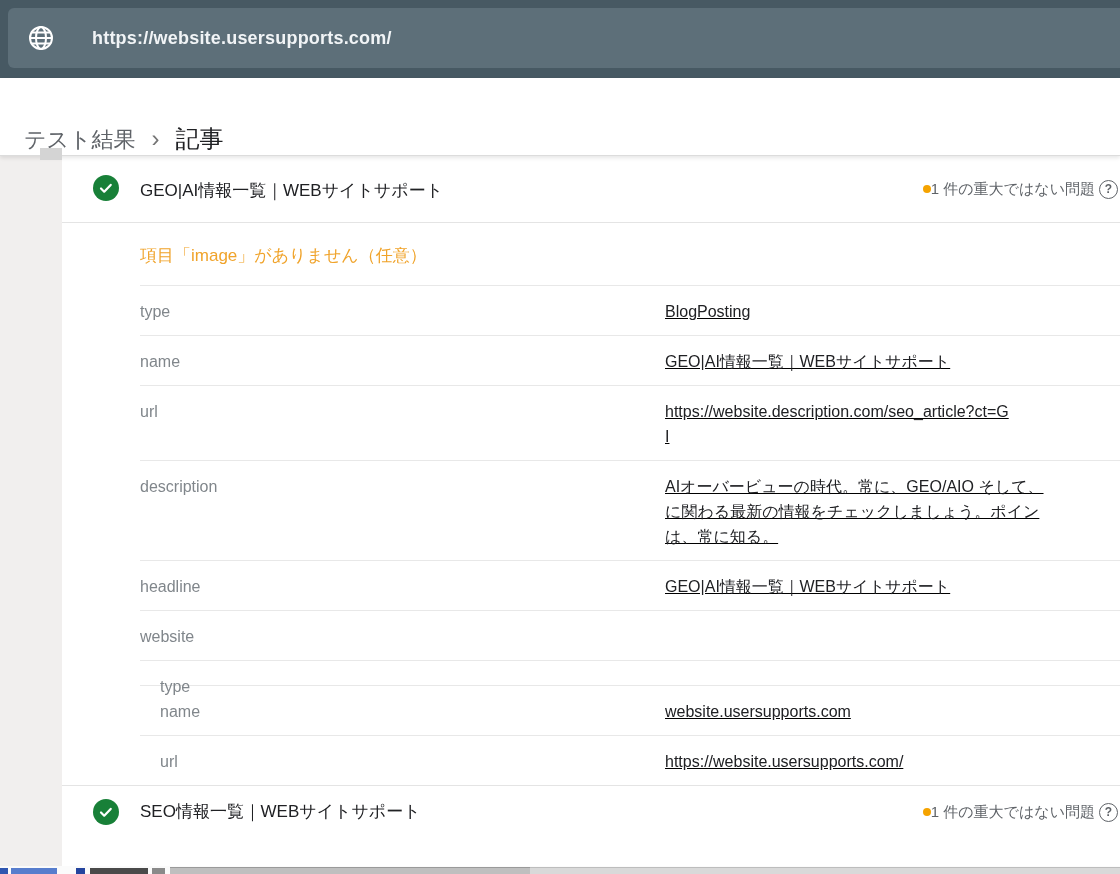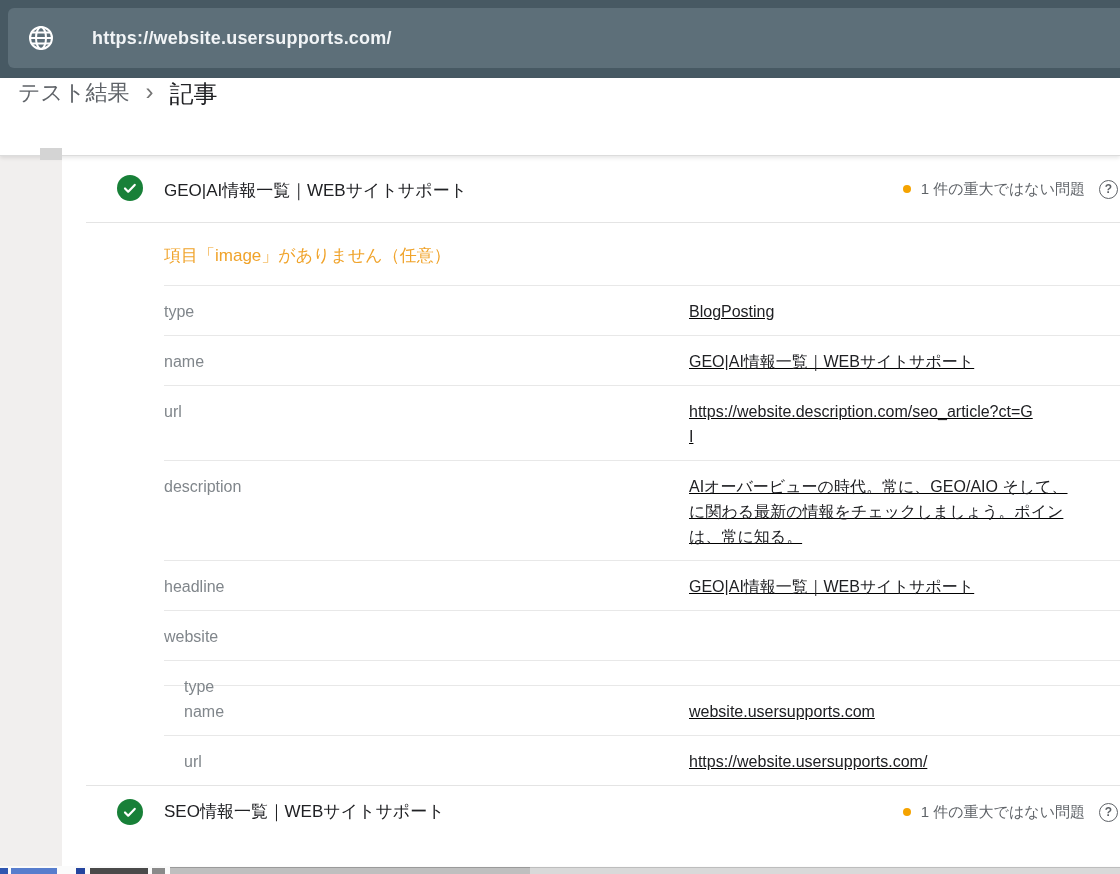--- a/index.html
+++ b/index.html
@@ -9,42 +9,42 @@
   
   .topbar { position:absolute; left:0; top:0; width:1120px; height:78px; background:#48595f; background:#475963; }
   .urlbar { position:absolute; left:8px; top:8px; width:1112px; height:60px;
     background:#5d6f79; border-radius:6px 0 0 6px; display:flex; align-items:center; }
   .globe { margin-left:20px; width:26px; height:26px; flex:0 0 auto; }
   .url-text { margin-left:38px; color:#f1f4f6; font-size:18px; font-weight:700; letter-spacing:.2px; }
 
   
   .crumbbar { position:absolute; left:0; top:78px; width:1120px; height:78px; background:#fff;
     border-bottom:1px solid #dcdcdc; box-shadow:0 2px 4px rgba(0,0,0,.10); z-index:3;
-    display:flex; align-items:flex-start; padding-left:18px; }
+    display:flex; align-items:flex-end; padding-left:24px; }
   .crumb-parent { font-size:22px; color:#5f6368; }
   .crumb-sep { font-size:24px; color:#757575; margin:0 16px 2px 16px; }
   .crumb-current { font-size:24px; color:#202124; font-weight:500; }
 
   
   .main-bg { position:absolute; left:0; top:156px; width:1120px; height:718px; background:#f1efee; }
   .scroll-frag { position:absolute; left:40px; top:148px; width:22px; height:12px; background:#d4d4d4; z-index:4; }
-  .card { position:absolute; left:62px; top:156px; width:1058px; height:710px; background:#fff;padding-left:24px; }
+  .card { position:absolute; left:62px; top:156px; width:1058px; height:710px; background:#fff; }
 
   
   .sec-head { position:relative; width:100%; }
   .sec-head.first { height:66px; }
   .sec-head.second { height:52px; }
   .check { position:absolute; left:31px; width:26px; height:26px; border-radius:50%;
     background:#188038; display:flex; align-items:center; justify-content:center; }
   .sec-head.first .check { top:19px; }
   .sec-head.second .check { top:13px; }
   .sec-title { position:absolute; left:78px; font-size:17px; color:#202124; }
   .sec-head.first .sec-title { top:23px; }
   .sec-head.second .sec-title { top:14px; }
-  .sec-right { position:absolute; right:2px; top:0; height:100%; display:flex; align-items:center; gap:10px; }
+  .sec-right { position:absolute; right:2px; top:0; height:100%; display:flex; align-items:center; }
   .warn-dot { width:8px; height:8px; border-radius:50%; background:#f5a300; }
   .badge-text { font-size:15px; color:#5f6368; }
   .help { width:19px; height:19px; border-radius:50%; border:1.5px solid #5f6368;
     color:#5f6368; font-size:12px; font-weight:700; display:flex; align-items:center;
     justify-content:center; margin-left:4px; }
 
   
   .warn-block { border-top:1px solid #e4e4e4; height:63px; position:relative; }
   .warn-text { position:absolute; left:78px; top:21px; font-size:17px; color:#f0a32a; }
   .divider-indent { margin-left:78px; height:1px; background:#e8e8e8; }

